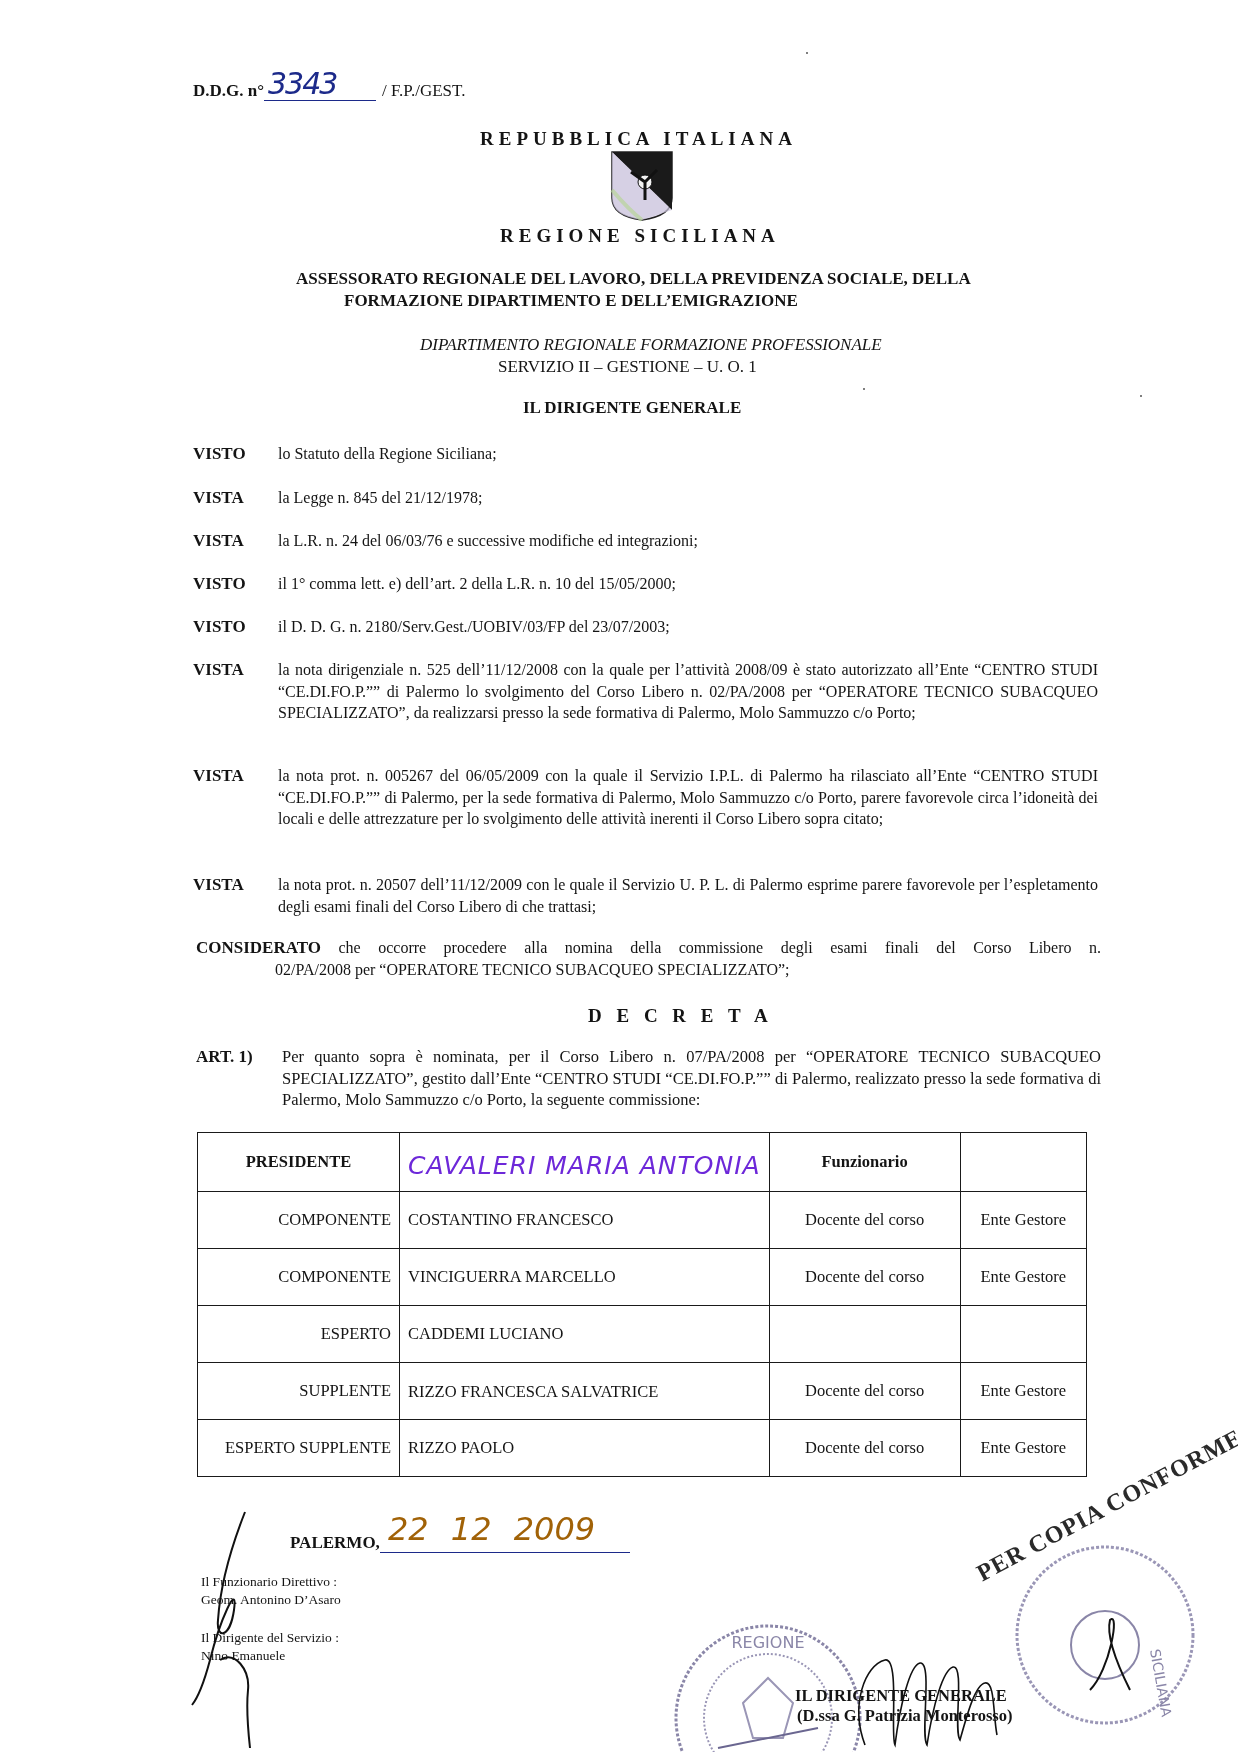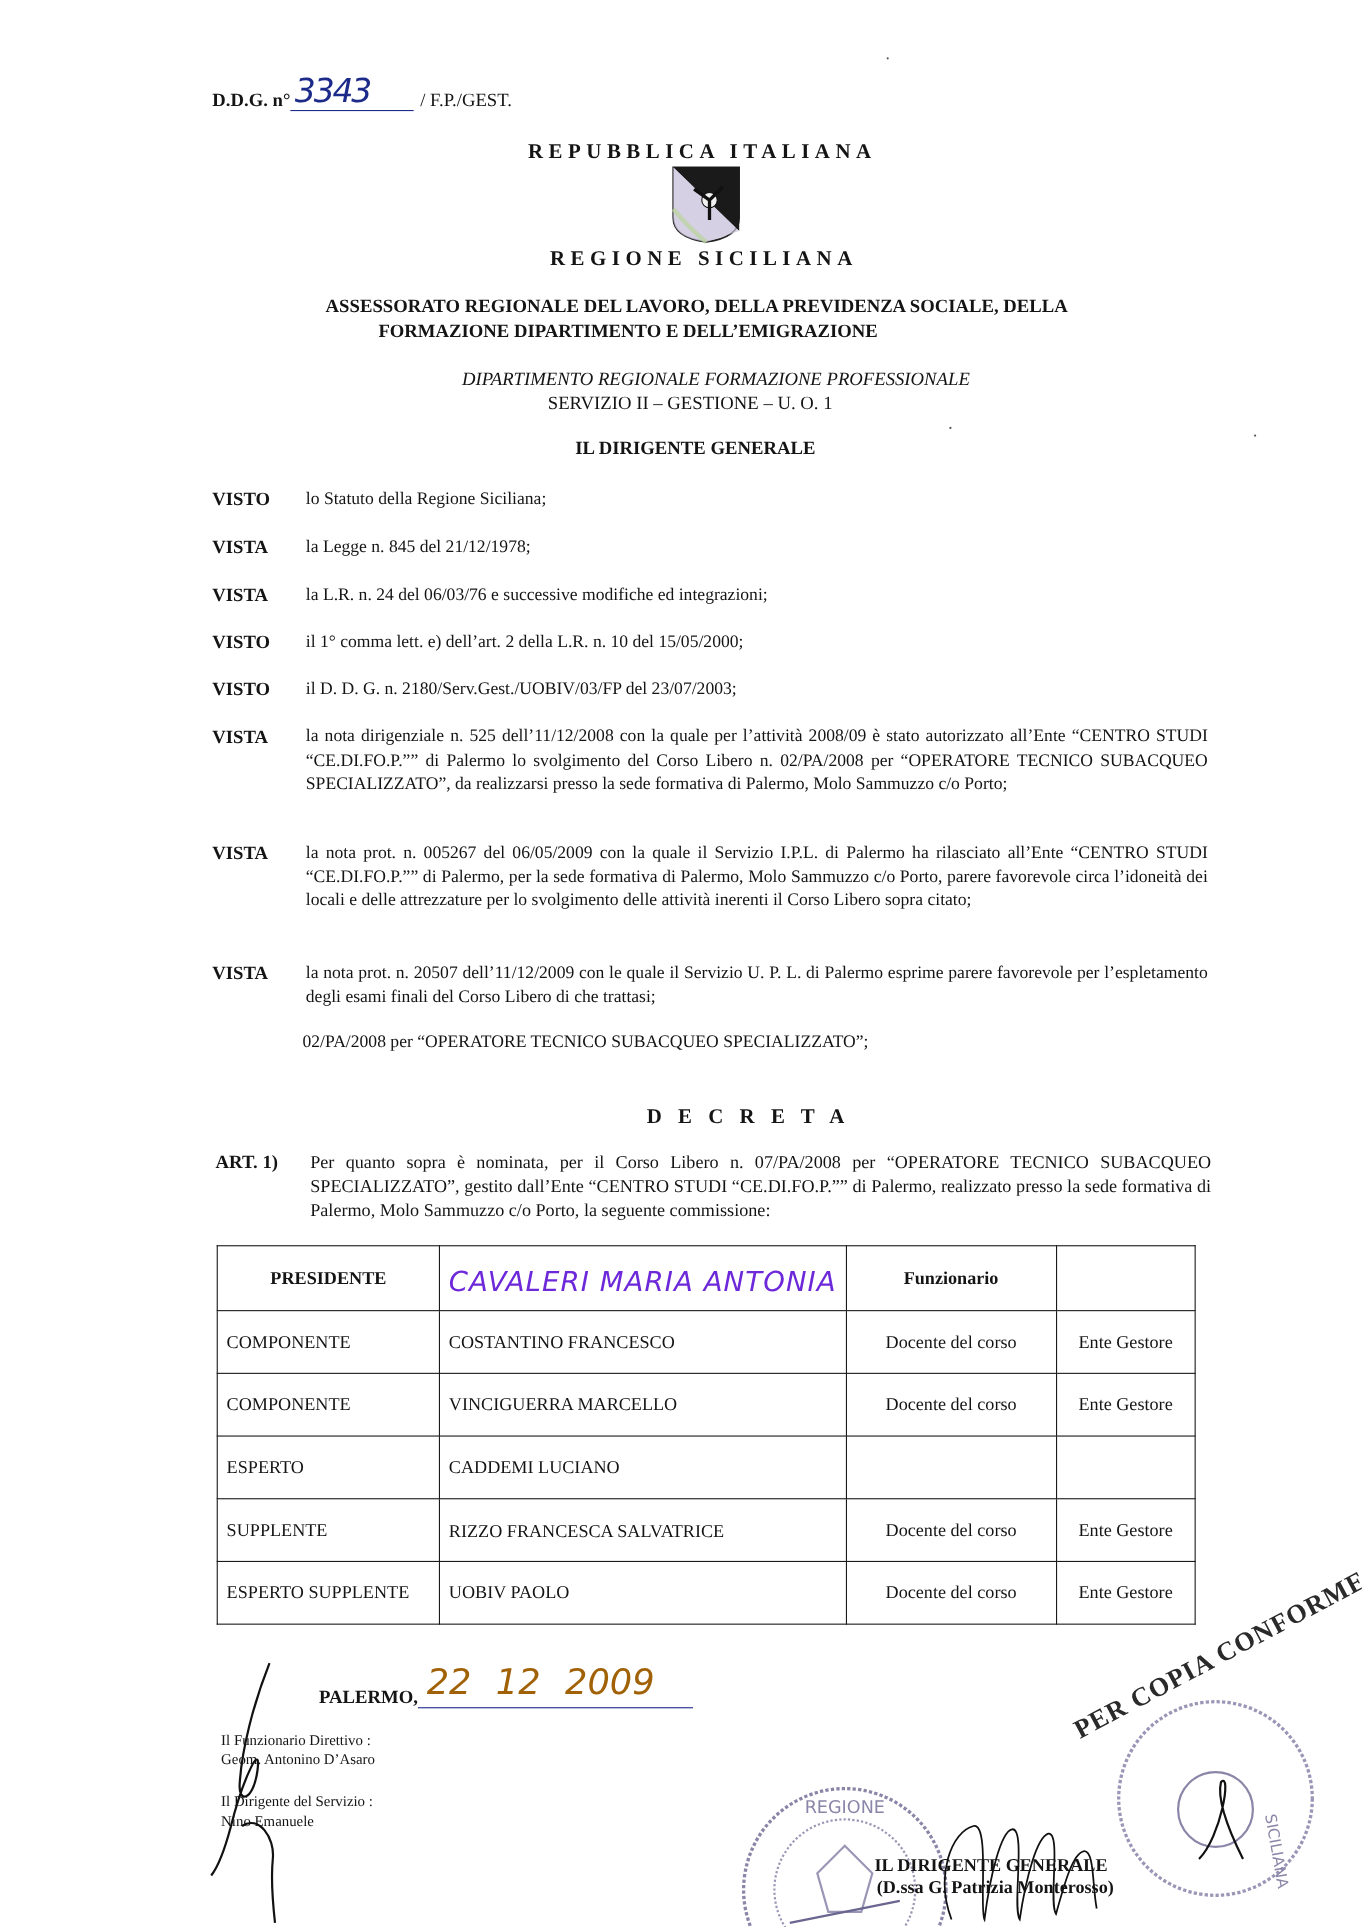--- a/index.html
+++ b/index.html
@@ -44,21 +44,21 @@
   #art { left: 196px; top: 1046px; width: 905px; font-size: 16.5px; line-height: 21.5px; }
   #art .kw { position: absolute; left: 0; top: 0; font-weight: bold; font-size: 17px; }
   #art .txt { margin-left: 86px; text-align: justify; }
 
   
   #commission {
     position: absolute; left: 197px; top: 1132px; width: 890px;
     border-collapse: collapse; font-size: 16.5px;
   }
   #commission td { border: 1.6px solid #1a1a1a; padding: 0 8px; vertical-align: middle; margin-top: 22px; }
-  #commission td.c1 { width: 195px; }
+  #commission td.c1 { width: 195px; text-align: right; }
   #commission td.c2 { width: 262px; }
   #commission td.c3 { width: 220px; text-align: center; }
   #commission td.c4 { width: 140px; text-align: center; }
   #commission tr.hdr td { height: 58px; }
   #commission tr.hdr td.c1 { text-align: center; font-weight: bold; }
   #commission tr.hdr td.c3 { font-weight: bold; }
   #commission tr.row td { height: 56px; }
   #commission .handname { font-family: "DejaVu Sans", sans-serif; font-size: 25px; color: #6d28d9; letter-spacing: 1px; white-space: nowrap; position: relative; top: 3px; font-style: italic; }
 
   
@@ -140,20 +140,24 @@
 <div class="prem" style="top:765px">
   <span class="kw">VISTA</span>
   <div class="txt">la nota prot. n. 005267 del 06/05/2009 con la quale il Servizio I.P.L. di Palermo ha rilasciato all’Ente “CENTRO STUDI “CE.DI.FO.P.”” di Palermo, per la sede formativa di Palermo, Molo Sammuzzo c/o Porto, parere favorevole circa l’idoneità dei locali e delle attrezzature per lo svolgimento delle attività inerenti il Corso Libero sopra citato;</div>
 </div>
 <div class="prem" style="top:874px">
   <span class="kw">VISTA</span>
   <div class="txt">la nota prot. n. 20507 dell’11/12/2009 con le quale il Servizio U. P. L. di Palermo esprime parere favorevole per l’espletamento degli esami finali del Corso Libero di che trattasi;</div>
 </div>
 
 <div class="prem cons" style="top:937px; left:196px;">
+  <div class="txt" style="text-align:justify; text-align-last:justify;">
+    <span class="b" style="font-size:17px">CONSIDERATO</span>
+    <span>che occorre procedere alla nomina della commissione degli esami finali del Corso Libero n.</span>
+  </div>
   <div style="padding-left:79px">02/PA/2008 per “OPERATORE TECNICO SUBACQUEO SPECIALIZZATO”;</div>
 </div>
 
 <div id="decreta" class="abs spaced">D E C R E T A</div>
 
 <div id="art" class="abs">
   <span class="kw">ART. 1)</span>
   <div class="txt">Per quanto sopra è nominata, per il Corso Libero n. 07/PA/2008 per “OPERATORE TECNICO SUBACQUEO SPECIALIZZATO”, gestito dall’Ente “CENTRO STUDI “CE.DI.FO.P.”” di Palermo, realizzato presso la sede formativa di Palermo, Molo Sammuzzo c/o Porto, la seguente commissione:</div>
 </div>
 
@@ -184,21 +188,21 @@
     <td class="c4"></td>
   </tr>
   <tr class="row">
     <td class="c1">SUPPLENTE</td>
     <td class="c2" style="line-height:21px; padding-right:60px;">RIZZO FRANCESCA SALVATRICE</td>
     <td class="c3">Docente del corso</td>
     <td class="c4">Ente Gestore</td>
   </tr>
   <tr class="row">
     <td class="c1" style="white-space:nowrap">ESPERTO SUPPLENTE</td>
-    <td class="c2">UOBIV PAOLO</td>
+    <td class="c2">RIZZO PAOLO</td>
     <td class="c3">Docente del corso</td>
     <td class="c4">Ente Gestore</td>
   </tr>
 </tbody>
   </table>
 
 <div id="palermo" class="abs">
   <span>PALERMO,</span><span class="date-line"><span class="date">22 12 2009</span></span>
 </div>
 

